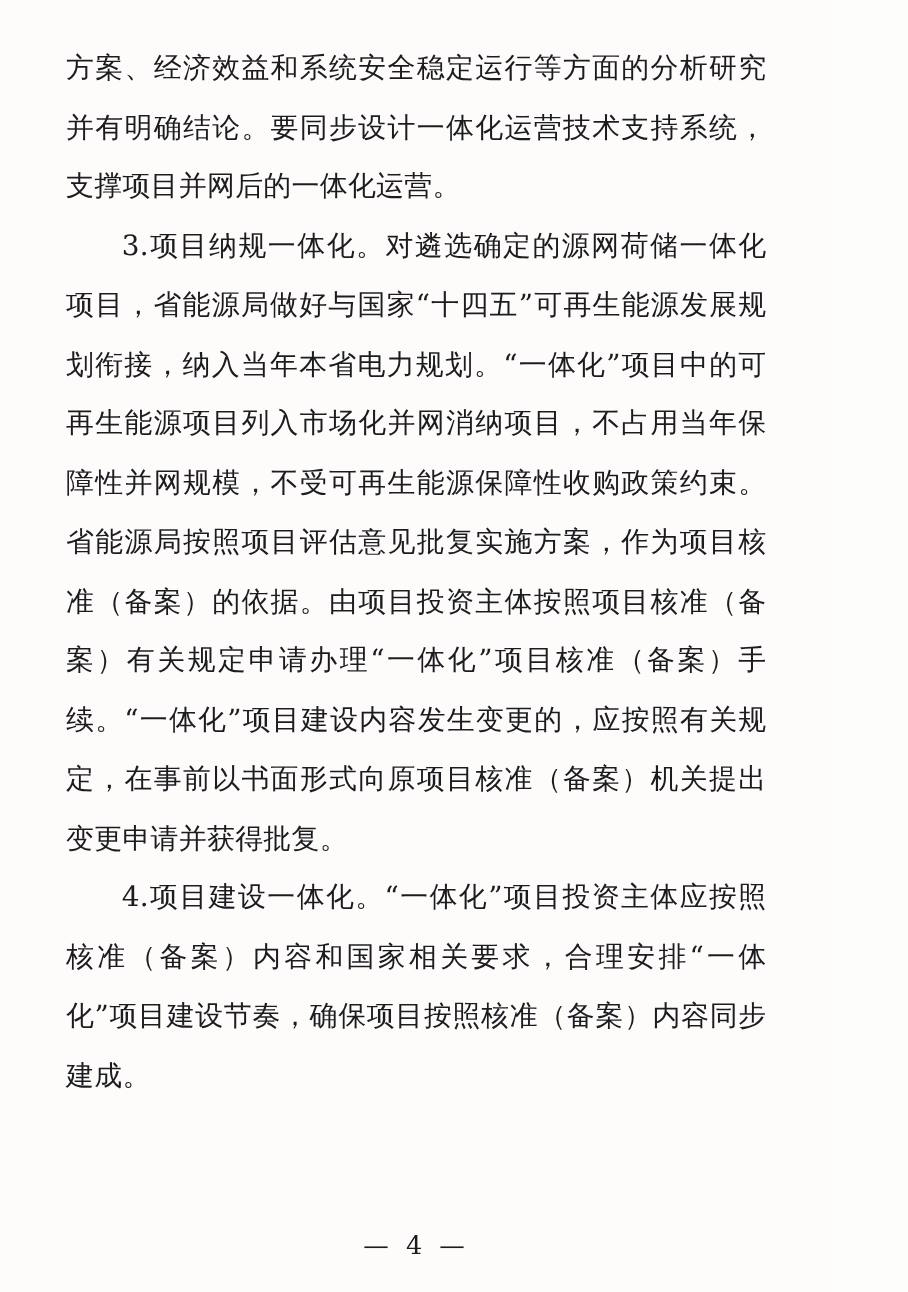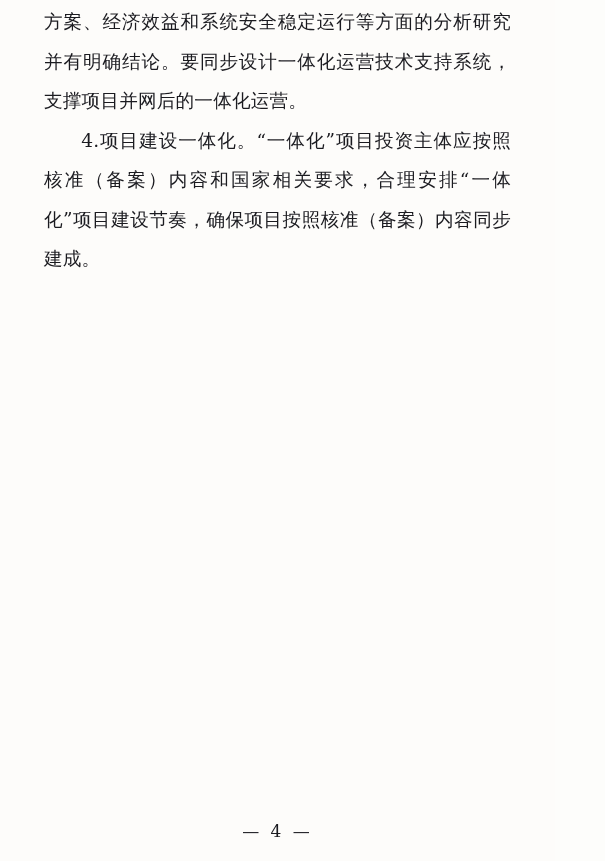--- a/index.html
+++ b/index.html
@@ -12,21 +12,21 @@
     background: #fdfdfb;
     font-family: "DejaVu Serif", "Liberation Serif", serif;
     color: #16161a;
     overflow: hidden;
   }
   .page {
     position: relative;
     width: 555px;
     height: 861px;
     box-sizing: border-box;
-    padding: 2px 44px 0 44px;
+    padding: 26px 44px 0 44px;
     background: #fdfcfa;
   }
   .doc-body {
     font-size: 18.6px;
     line-height: 39.5px;
     letter-spacing: 0.2px;
     text-align: justify;
     text-justify: inter-ideograph;
     color: #1b1b20;
   }
@@ -47,16 +47,17 @@
     color: #1b1b20;
     letter-spacing: 3px;
   }
 </style>
 </head>
 <body>
 
 <div class="page">
   <div class="doc-body">
     <p class="para">方案、经济效益和系统安全稳定运行等方面的分析研究并有明确结论。要同步设计一体化运营技术支持系统，支撑项目并网后的一体化运营。</p>
+    <p class="para indent">3.项目纳规一体化。对遴选确定的源网荷储一体化项目，省能源局做好与国家“十四五”可再生能源发展规划衔接，纳入当年本省电力规划。“一体化”项目中的可再生能源项目列入市场化并网消纳项目，不占用当年保障性并网规模，不受可再生能源保障性收购政策约束。省能源局按照项目评估意见批复实施方案，作为项目核准（备案）的依据。由项目投资主体按照项目核准（备案）有关规定申请办理“一体化”项目核准（备案）手续。“一体化”项目建设内容发生变更的，应按照有关规定，在事前以书面形式向原项目核准（备案）机关提出变更申请并获得批复。</p>
     <p class="para indent">4.项目建设一体化。“一体化”项目投资主体应按照核准（备案）内容和国家相关要求，合理安排“一体化”项目建设节奏，确保项目按照核准（备案）内容同步建成。</p>
   </div>
   <div class="page-number">— 4 —</div>
 </div>
 
 </body></html>

